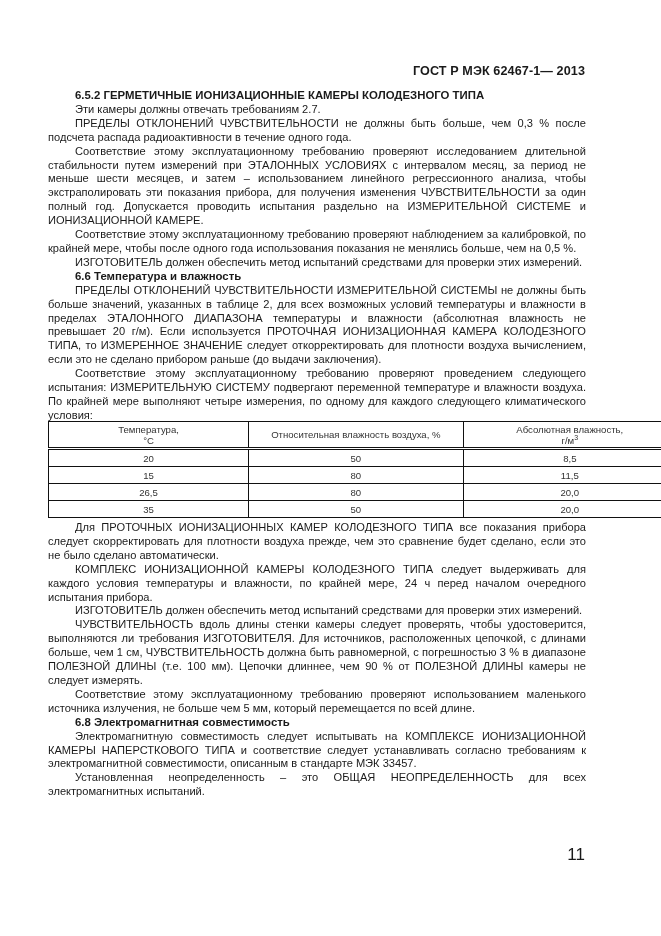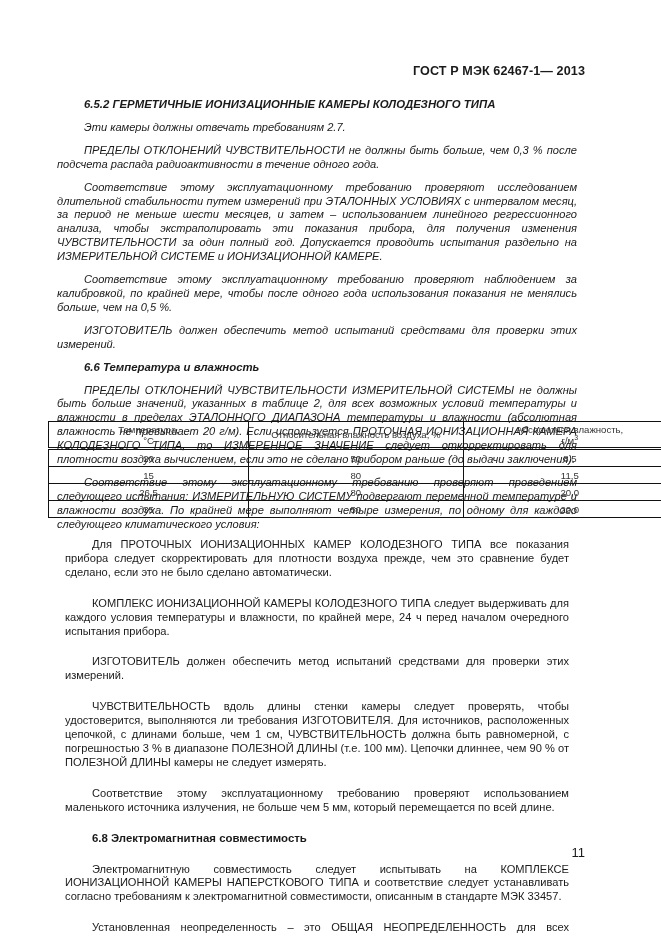--- a/index.html
+++ b/index.html
@@ -2,38 +2,38 @@
 <html><head>
   <meta charset="utf-8">
   <style>
     html, body { margin: 0; padding: 0; background: #ffffff; }
     body { width: 661px; height: 936px; position: relative; overflow: hidden;
            font-family: "Liberation Sans", sans-serif; color: #1a1a1a; }
     .page { position: absolute; left: 0; top: 0; width: 661px; height: 936px; }
     .header { position: absolute; top: 64px; right: 76px; font-weight: bold; font-size: 12.6px; letter-spacing: 0.1px; }
     .content { position: absolute; left: 48px; top: 89px; width: 538px;
                font-size: 11.1px; line-height: 13.9px; text-align: justify; }
-    .content p { margin: 9px; text-indent: 27px; font-style: italic; }
+    .content p { margin: 0; text-indent: 27px; }
     .heading { font-weight: bold; font-size: 11.4px; margin-left: 27px; text-indent: 0; }
     .h-652 { margin: 0 0 0 27px; }
     .h-66 { margin: 8px 0 8px 27px; }
     .h-67 { margin: 8px 0 8px 27px; }
     .h-68 { margin: 8px 0 8px 27px; }
     table.data { position: absolute; left: 48px; top: 421px; width: 629px; border-collapse: collapse;
                  font-size: 9.6px; color: #333; }
     table.data td, table.data th { border: 1px solid #111; text-align: center; font-weight: normal; padding: 0; }
     table.data th { height: 25px; line-height: 11px; vertical-align: middle; }
     table.data thead tr th { border-bottom: 3px double #111; }
     table.data td { height: 16px; }
     .c1 { width: 180px; } .c2 { width: 193px; } .c3 { width: 192px; }
     sup { font-size: 7px; vertical-align: 4px; line-height: 0; }
     .after { position: absolute; left: 48px; top: 521px; width: 538px;
              font-size: 11.1px; line-height: 13.9px; text-align: justify; }
-    .after p { margin: 17px; text-indent: 27px; }
-    .pagenum { position: absolute; right: 76px; top: 845px; font-size: 13px; }
+    .after p { margin: 0; text-indent: 27px; }
+    .pagenum { position: absolute; right: 76px; top: 845px; font-size: 17px; }
   </style>
 </head>
 <body>
 
 <div class="page">
 
   <div class="header">ГОСТ Р МЭК  62467-1— 2013</div>
 
   <div class="content">
     <p class="heading h-652">6.5.2 ГЕРМЕТИЧНЫЕ ИОНИЗАЦИОННЫЕ КАМЕРЫ КОЛОДЕЗНОГО ТИПА</p>

